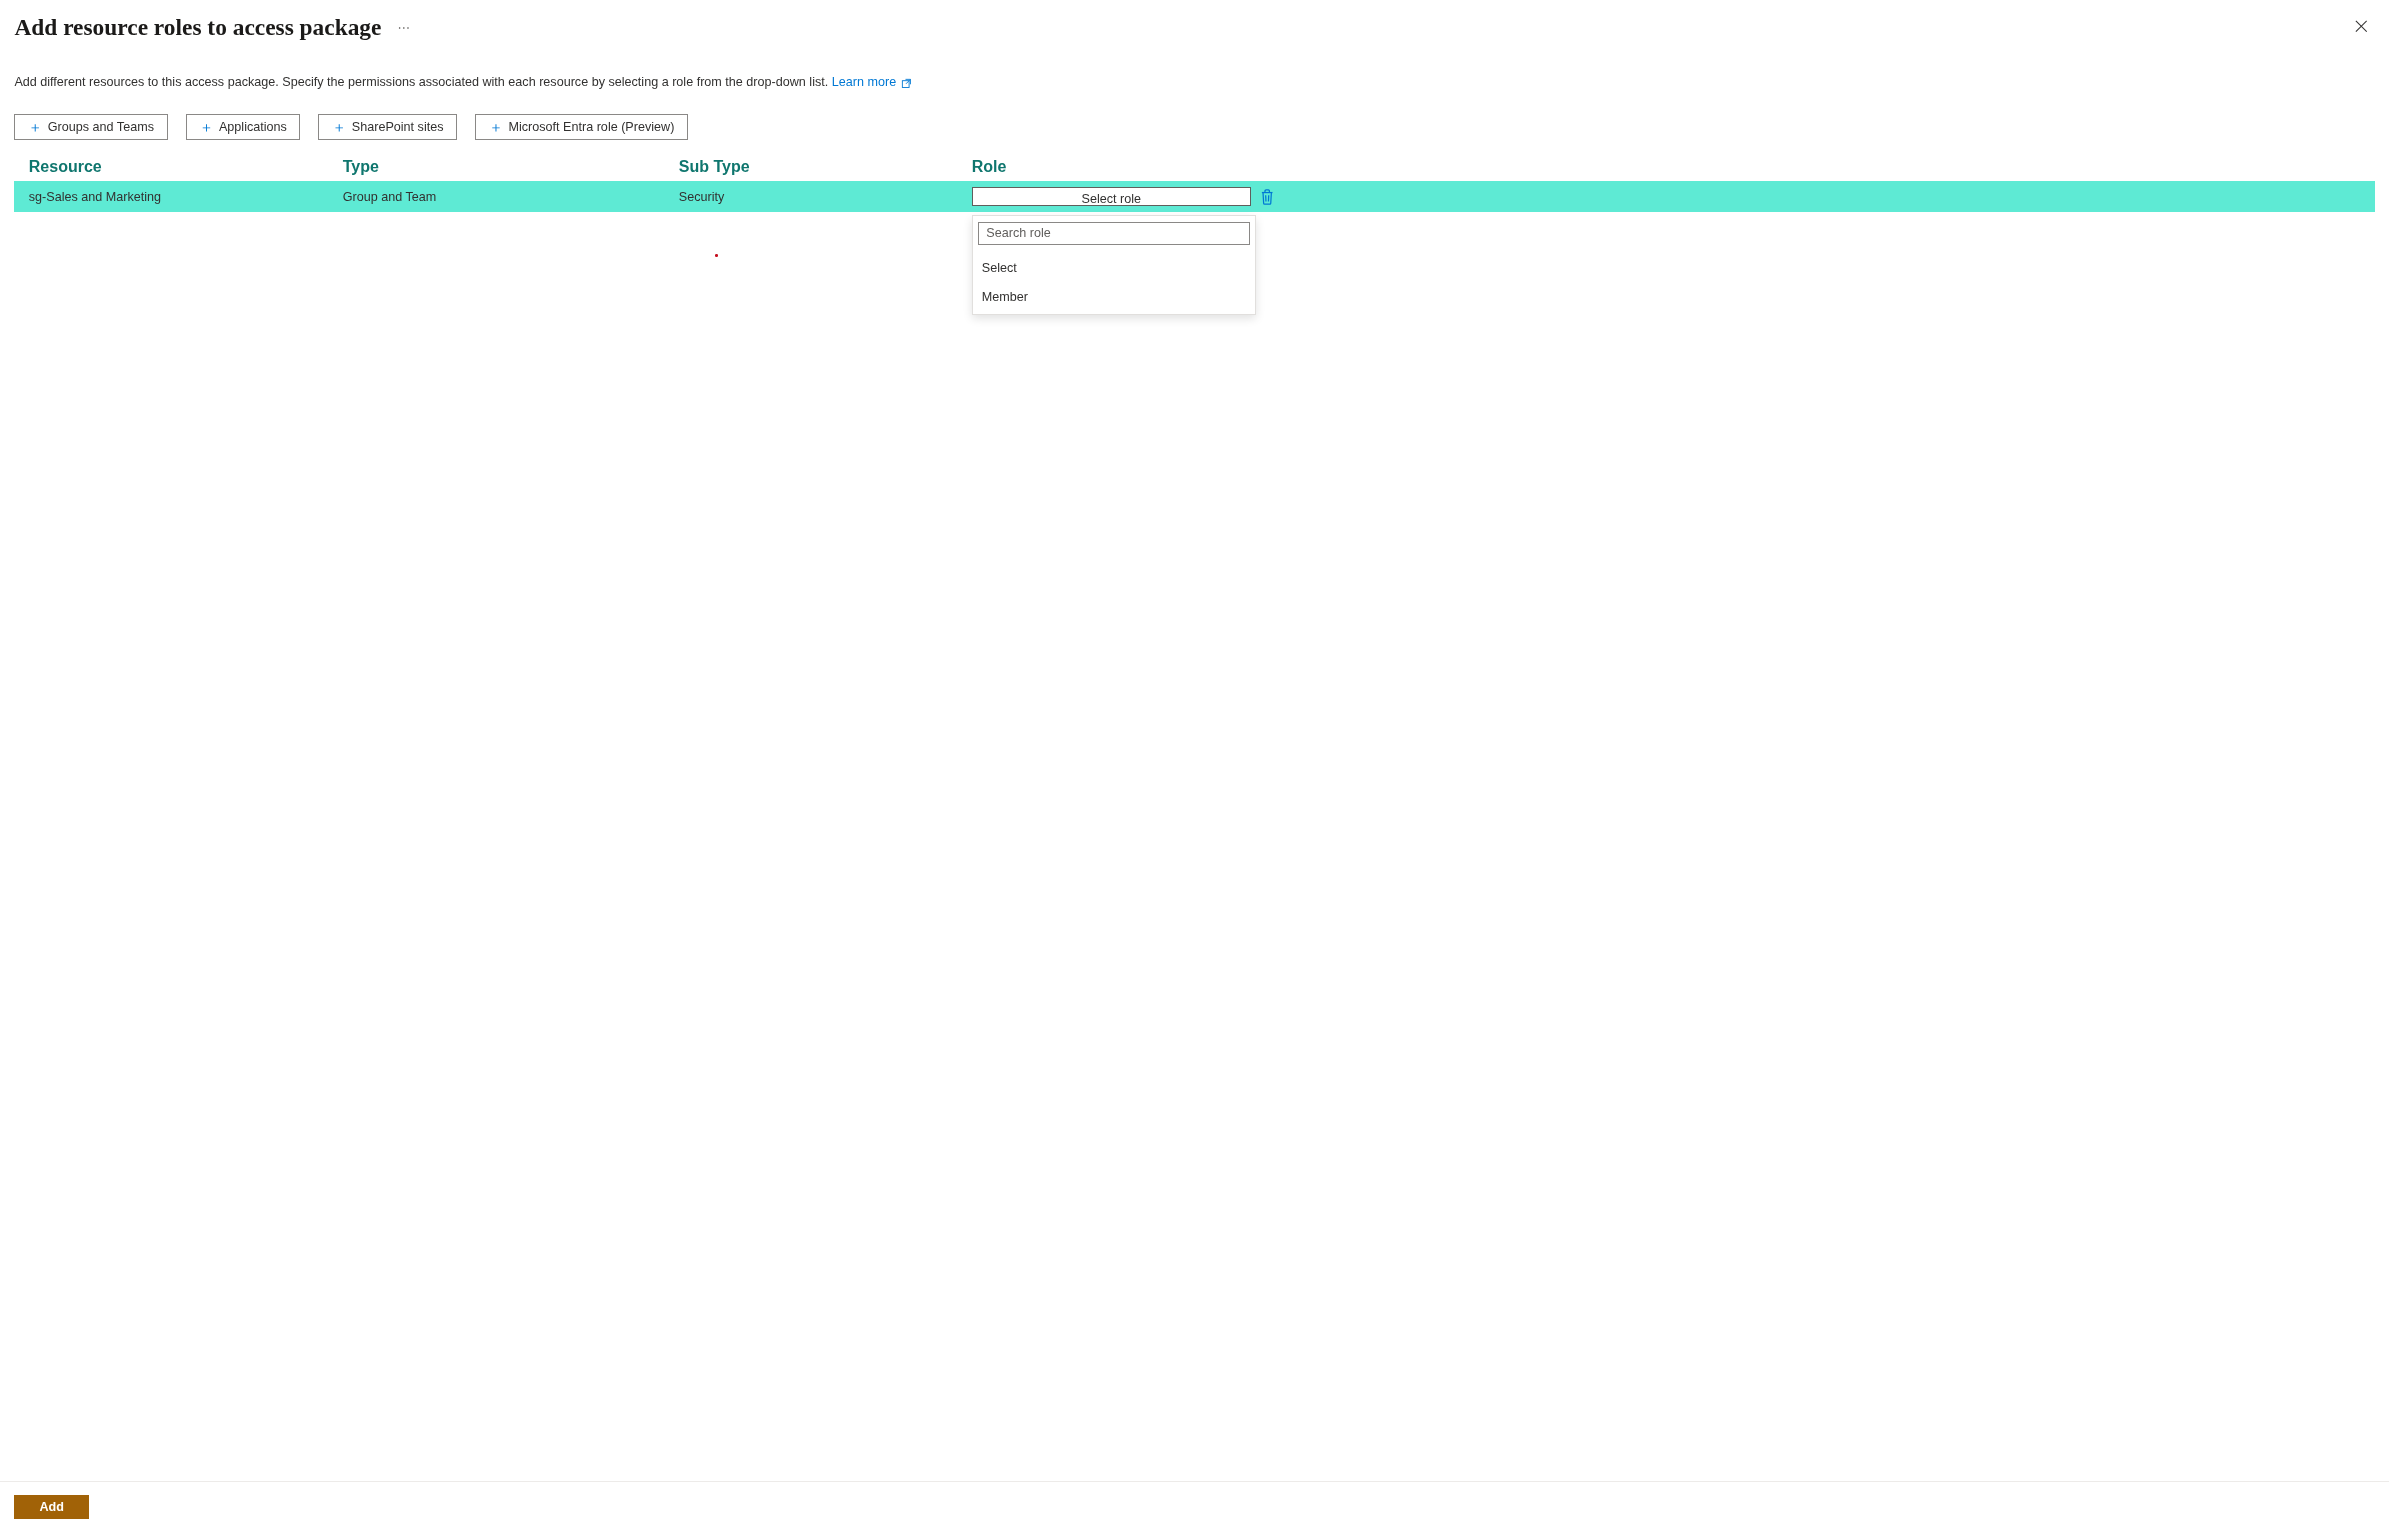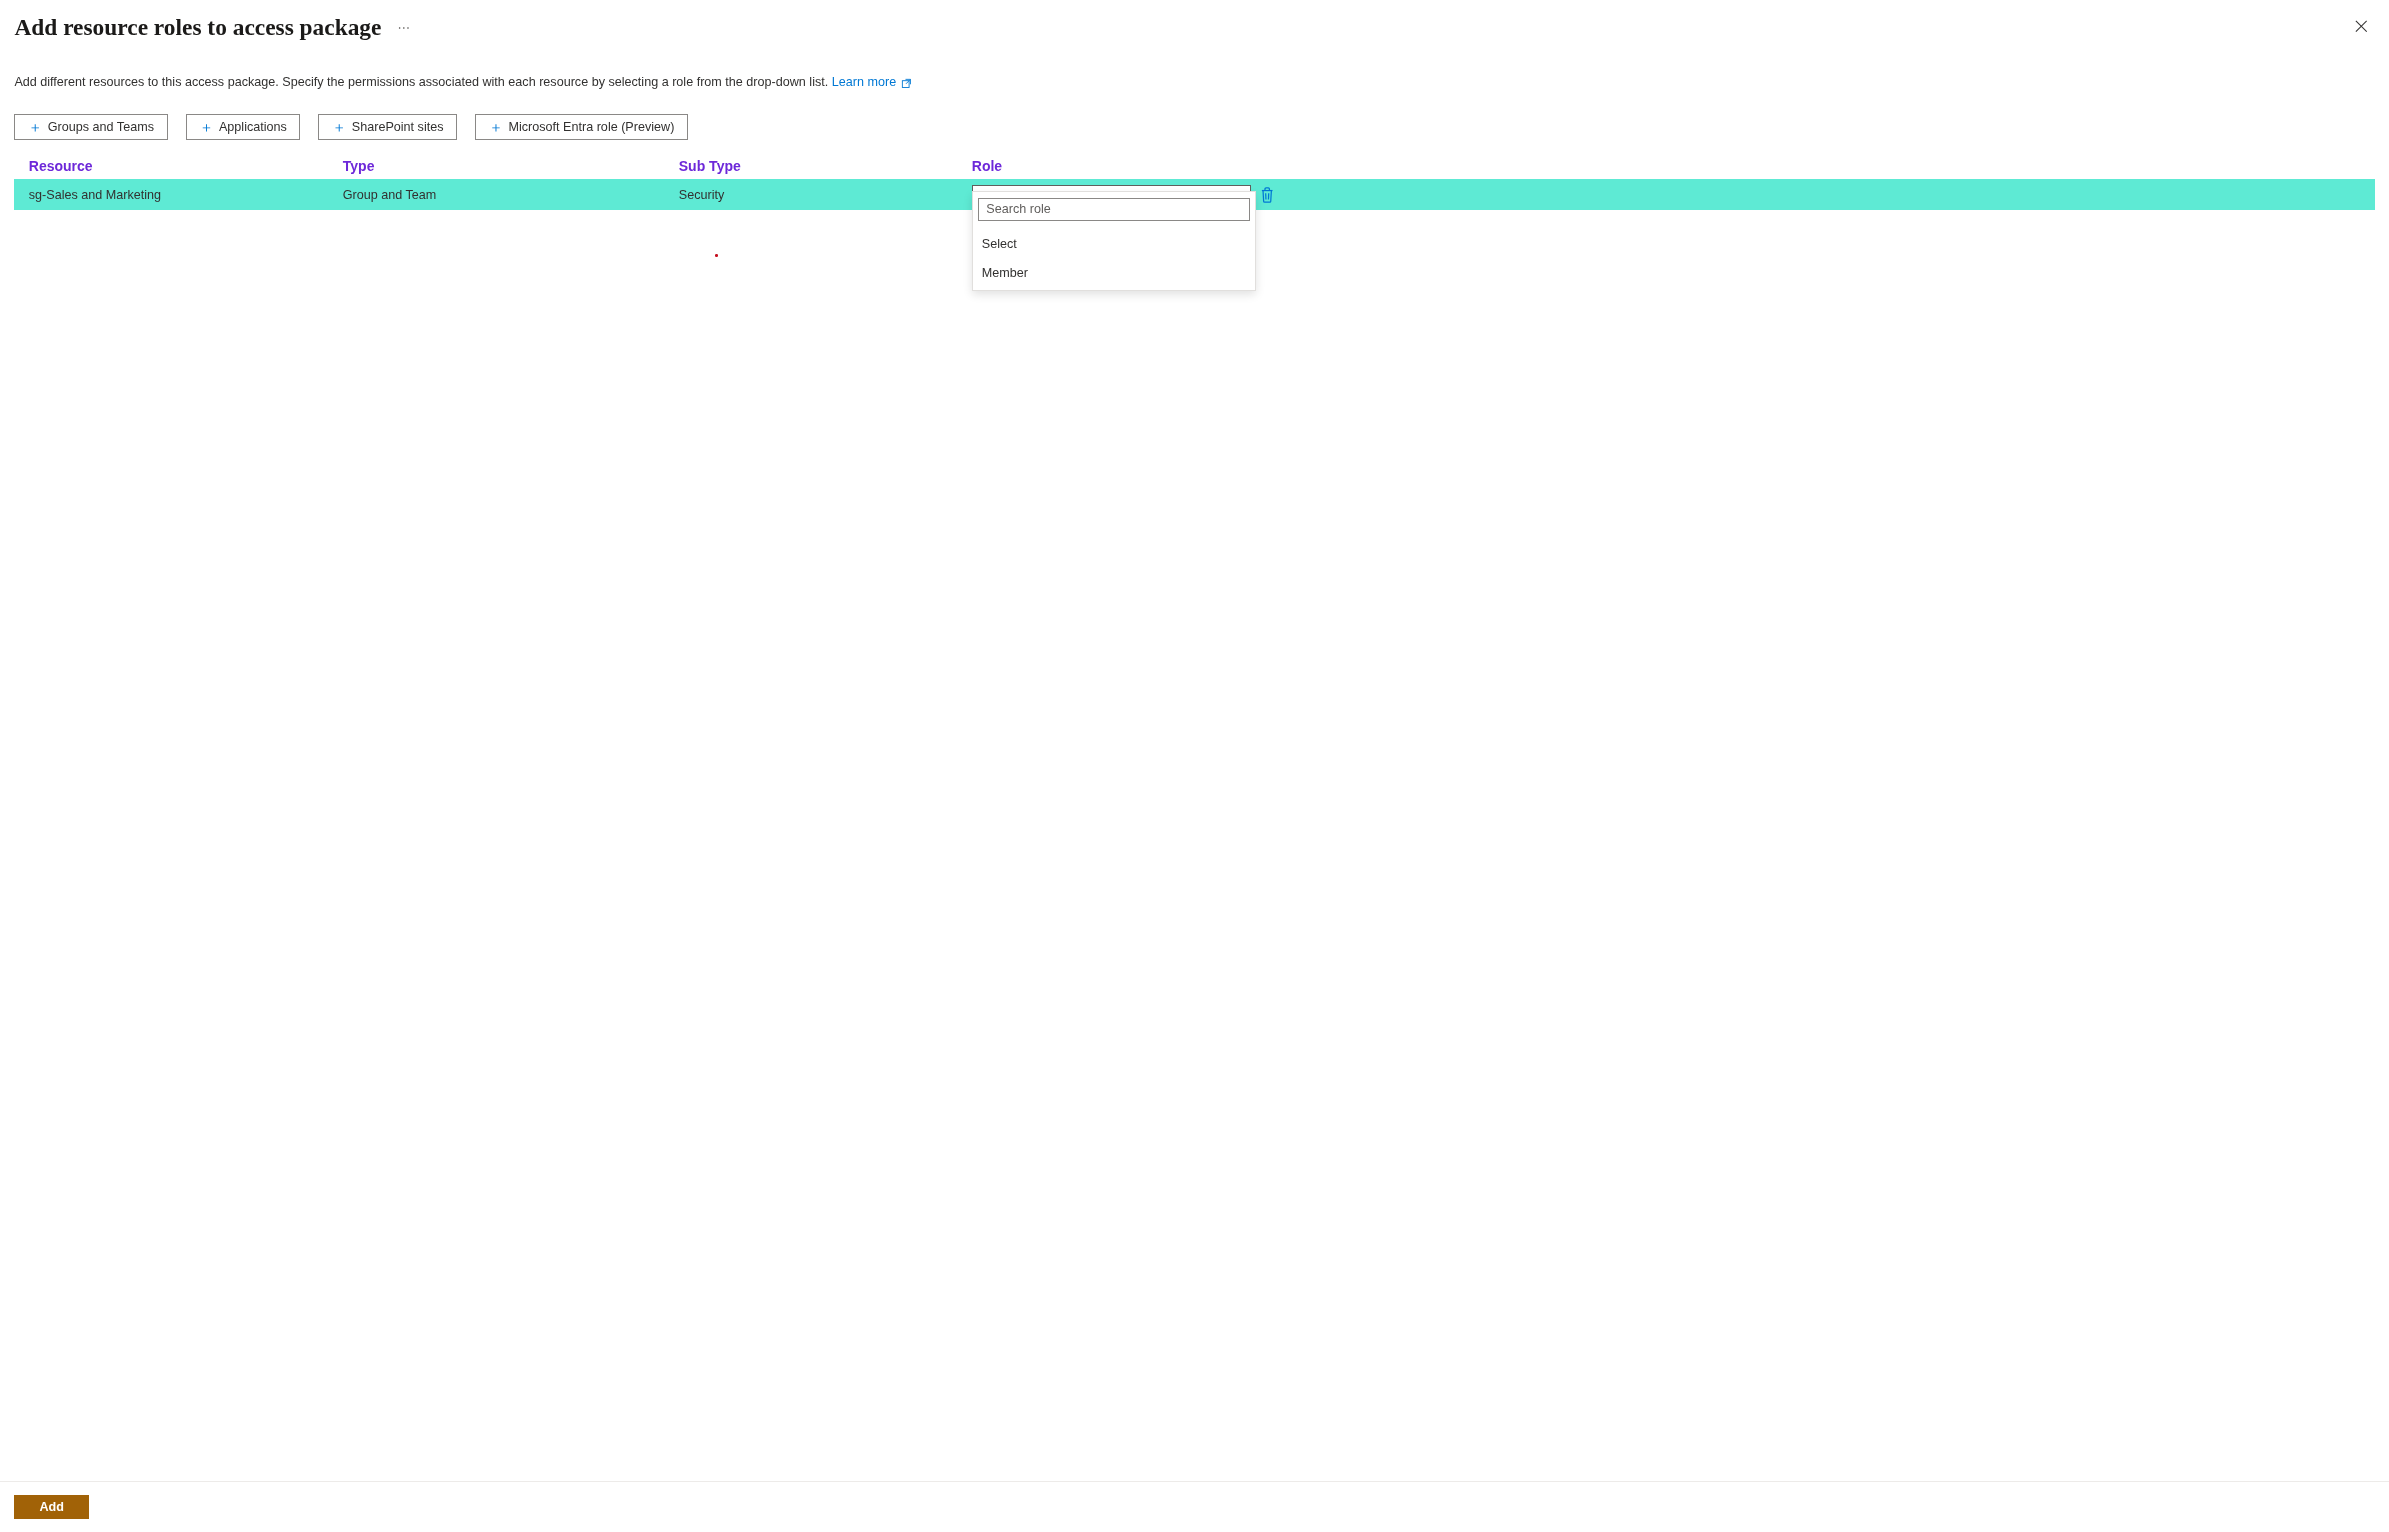--- a/index.html
+++ b/index.html
@@ -86,22 +86,22 @@
     font-weight: 300;
     line-height: 1;
   }
   .table {
     width: 100%;
   }
   .table-header {
     display: flex;
     padding: 5.4px 14.4px;
     font-weight: 600;
-    font-size: 14px;
-    color: #6d28d9;
+    font-size: 16px;
+    color: #0f766e;
   }
   .col-resource { flex: 0 0 291px; }
   .col-type     { flex: 0 0 290px; margin-left: 23px; }
   .col-subtype  { flex: 0 0 293px; margin-left: 46px; }
   .col-role     { flex: 1; }
   .table-row {
     display: flex;
     align-items: center;
     padding: 5.4px 14.4px;
     background: #5eead4;
@@ -145,21 +145,21 @@
   }
   .trash-svg {
     width: 14.4px;
     height: 16px;
     stroke: #0078d4;
     stroke-width: 1.4;
     fill: none;
   }
   .dropdown {
     position: absolute;
-    top: 6px;
+    top: 28px;
     left: 0;
     right: -5.4px;
     background: #ffffff;
     border: 0.9px solid #e1dfdd;
     box-shadow: 0 3.6px 9px rgba(0,0,0,0.12);
     z-index: 10;
     padding: 5.4px 5.4px 3.6px 5.4px;
   }
   .search-input {
     width: 100%;

